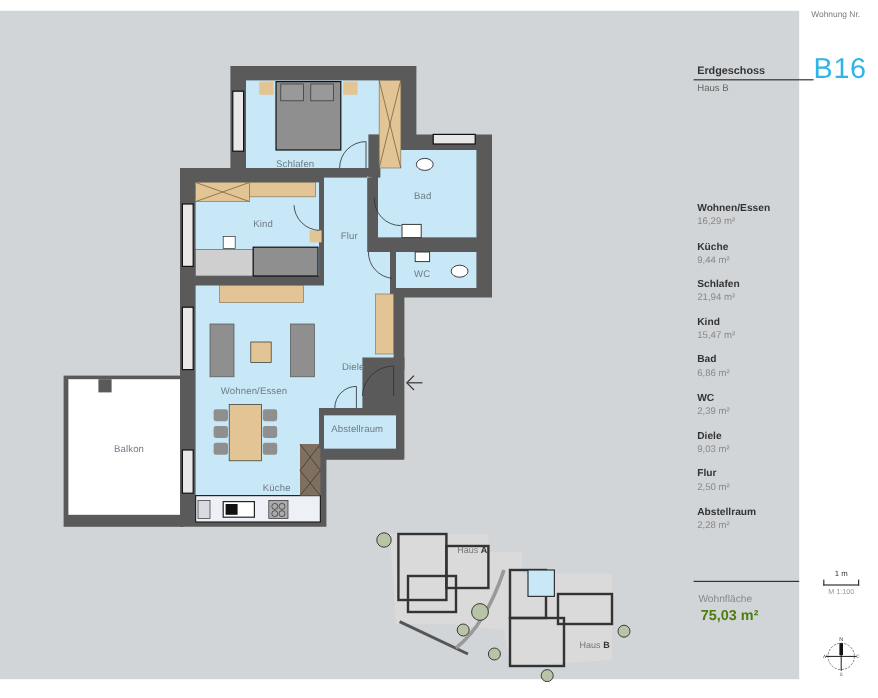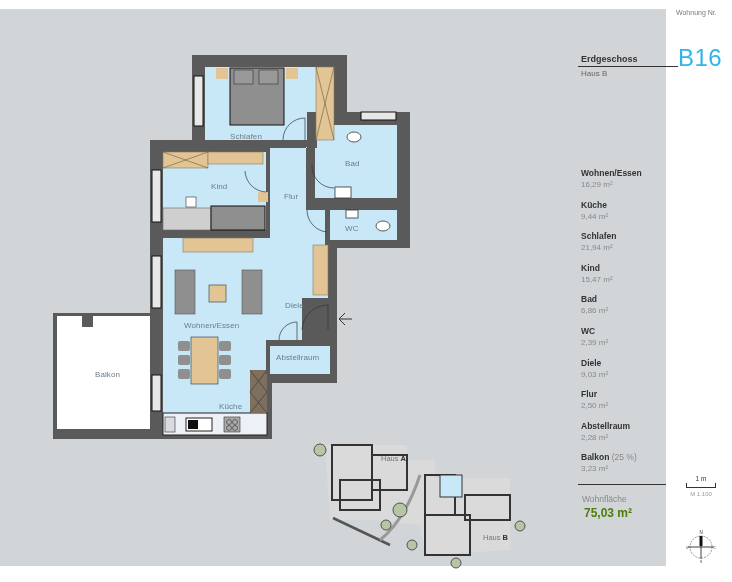--- a/index.html
+++ b/index.html
@@ -227,24 +227,20 @@
     <div class="room-area">9,03 m²</div>
   </div>
   <div class="room">
     <div class="room-name">Flur</div>
     <div class="room-area">2,50 m²</div>
   </div>
   <div class="room">
     <div class="room-name">Abstellraum</div>
     <div class="room-area">2,28 m²</div>
   </div>
-  <div class="room">
-    <div class="room-name"><span>Balkon</span> <span class="pct">(25 %)</span></div>
-    <div class="room-area">3,23 m²</div>
-  </div>
 </div>
 
 <div class="total-line"></div>
 <div class="total-label">Wohnfläche</div>
 <div class="total-value">75,03 m²</div>
 
 <div class="scale">
   <div class="scale-label">1 m</div>
   <div class="scale-bar"></div>
   <div class="scale-ratio">M 1:100</div>

